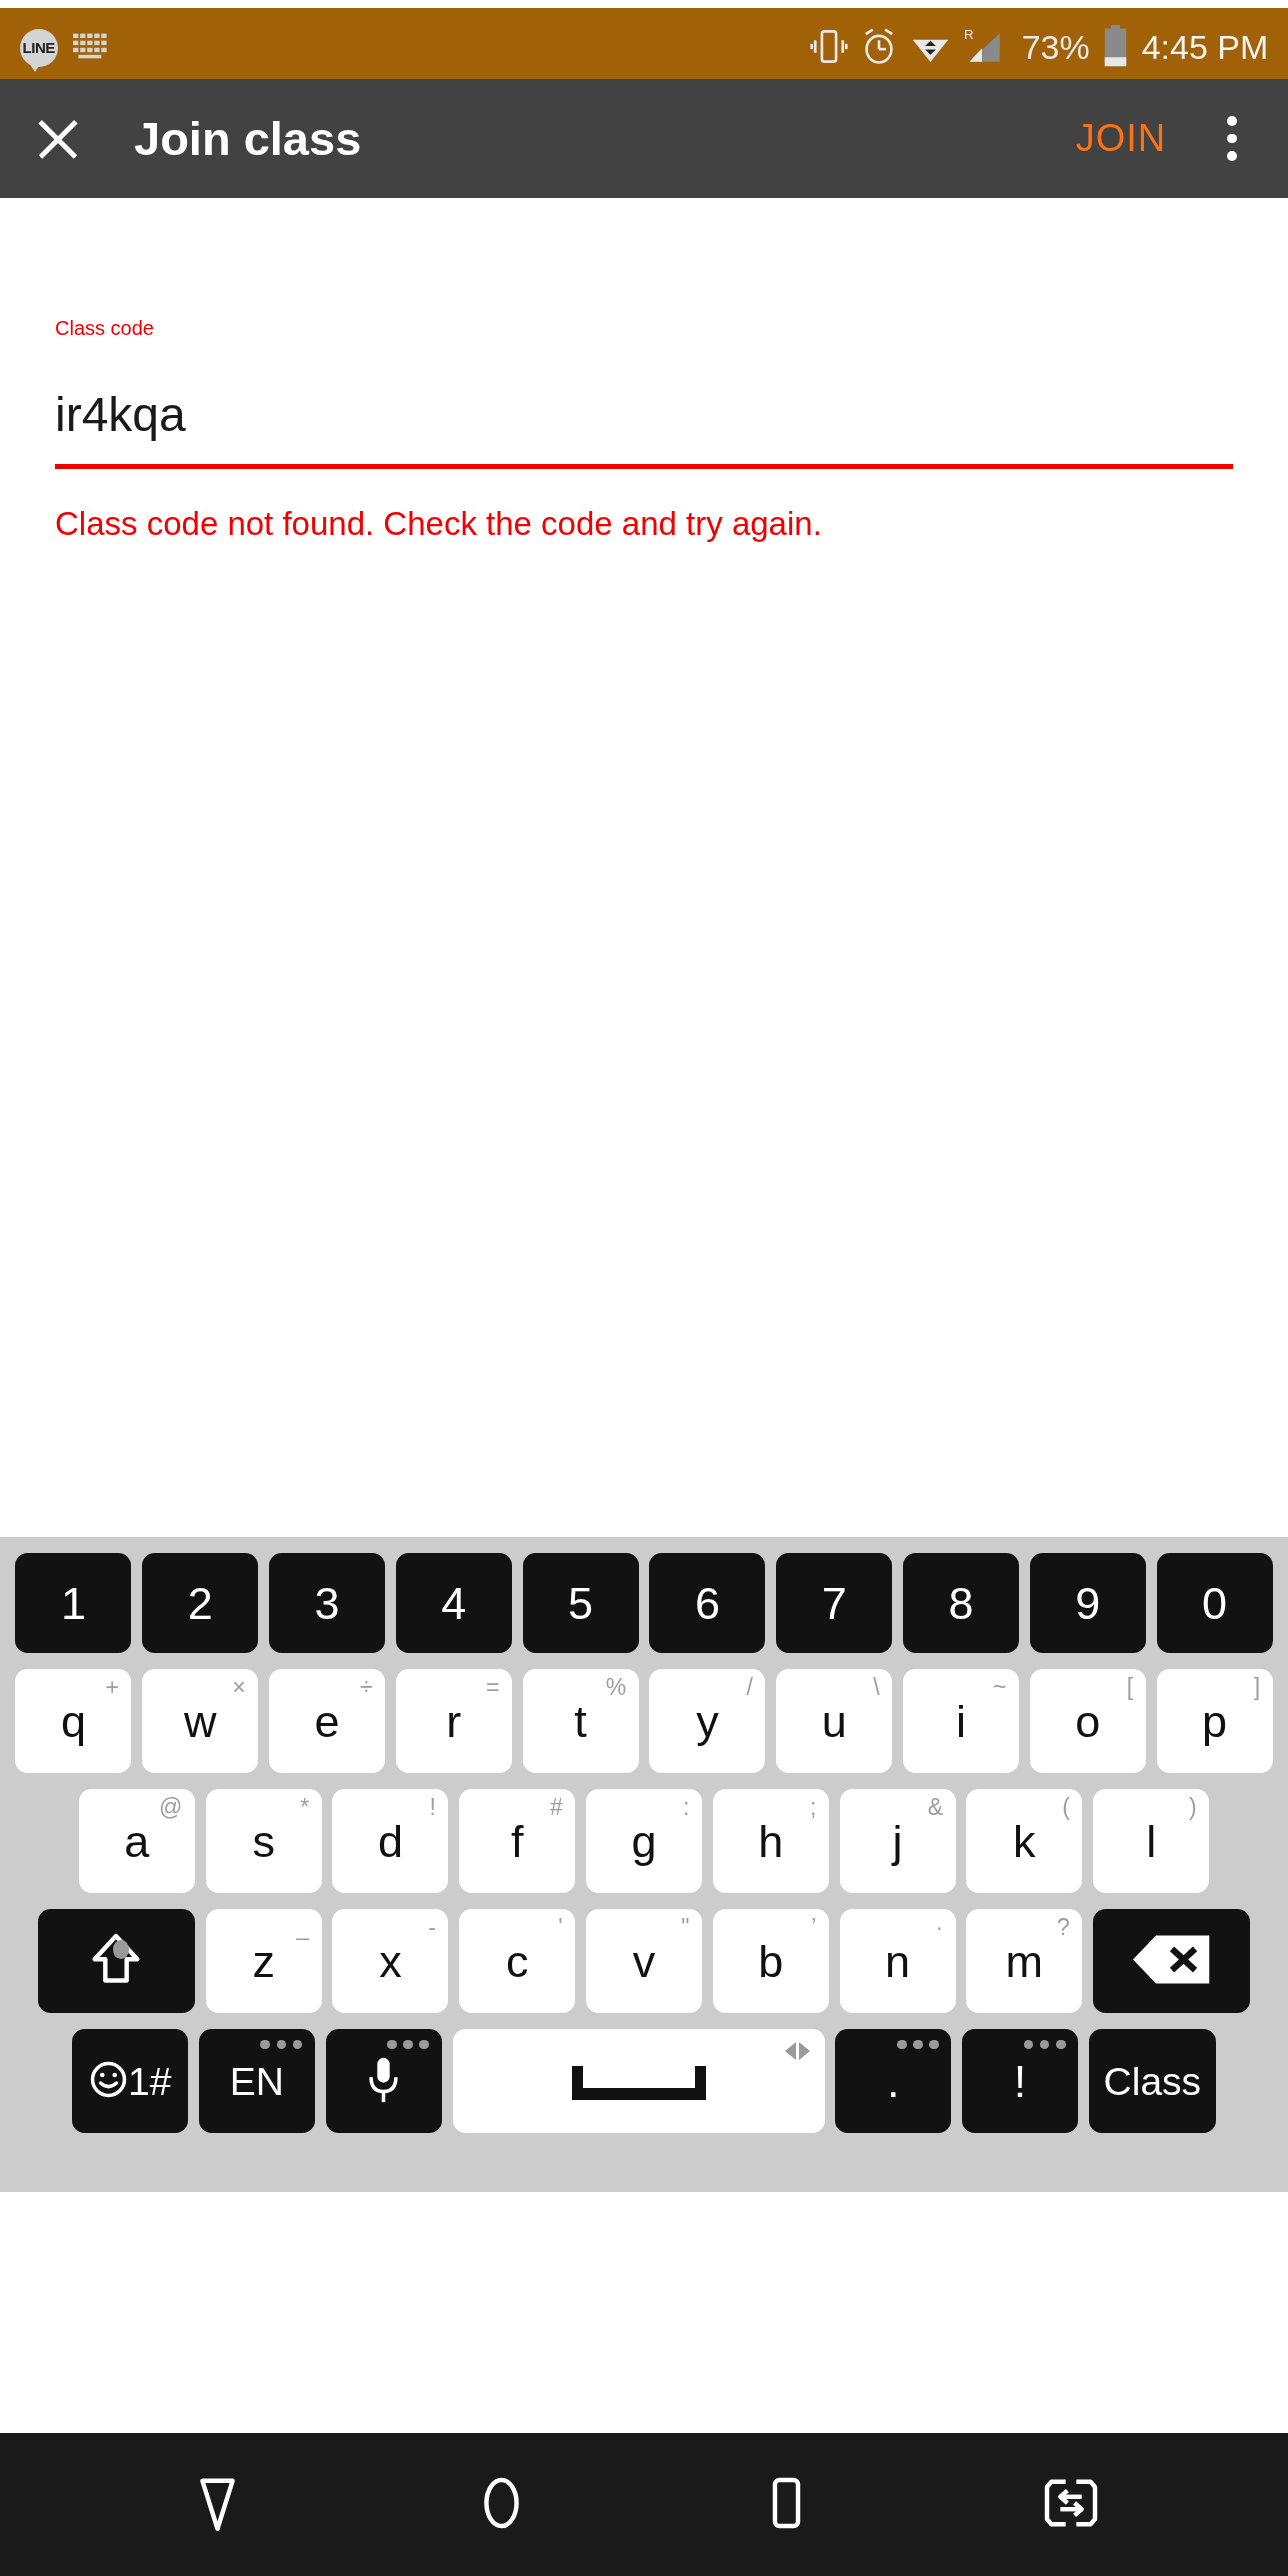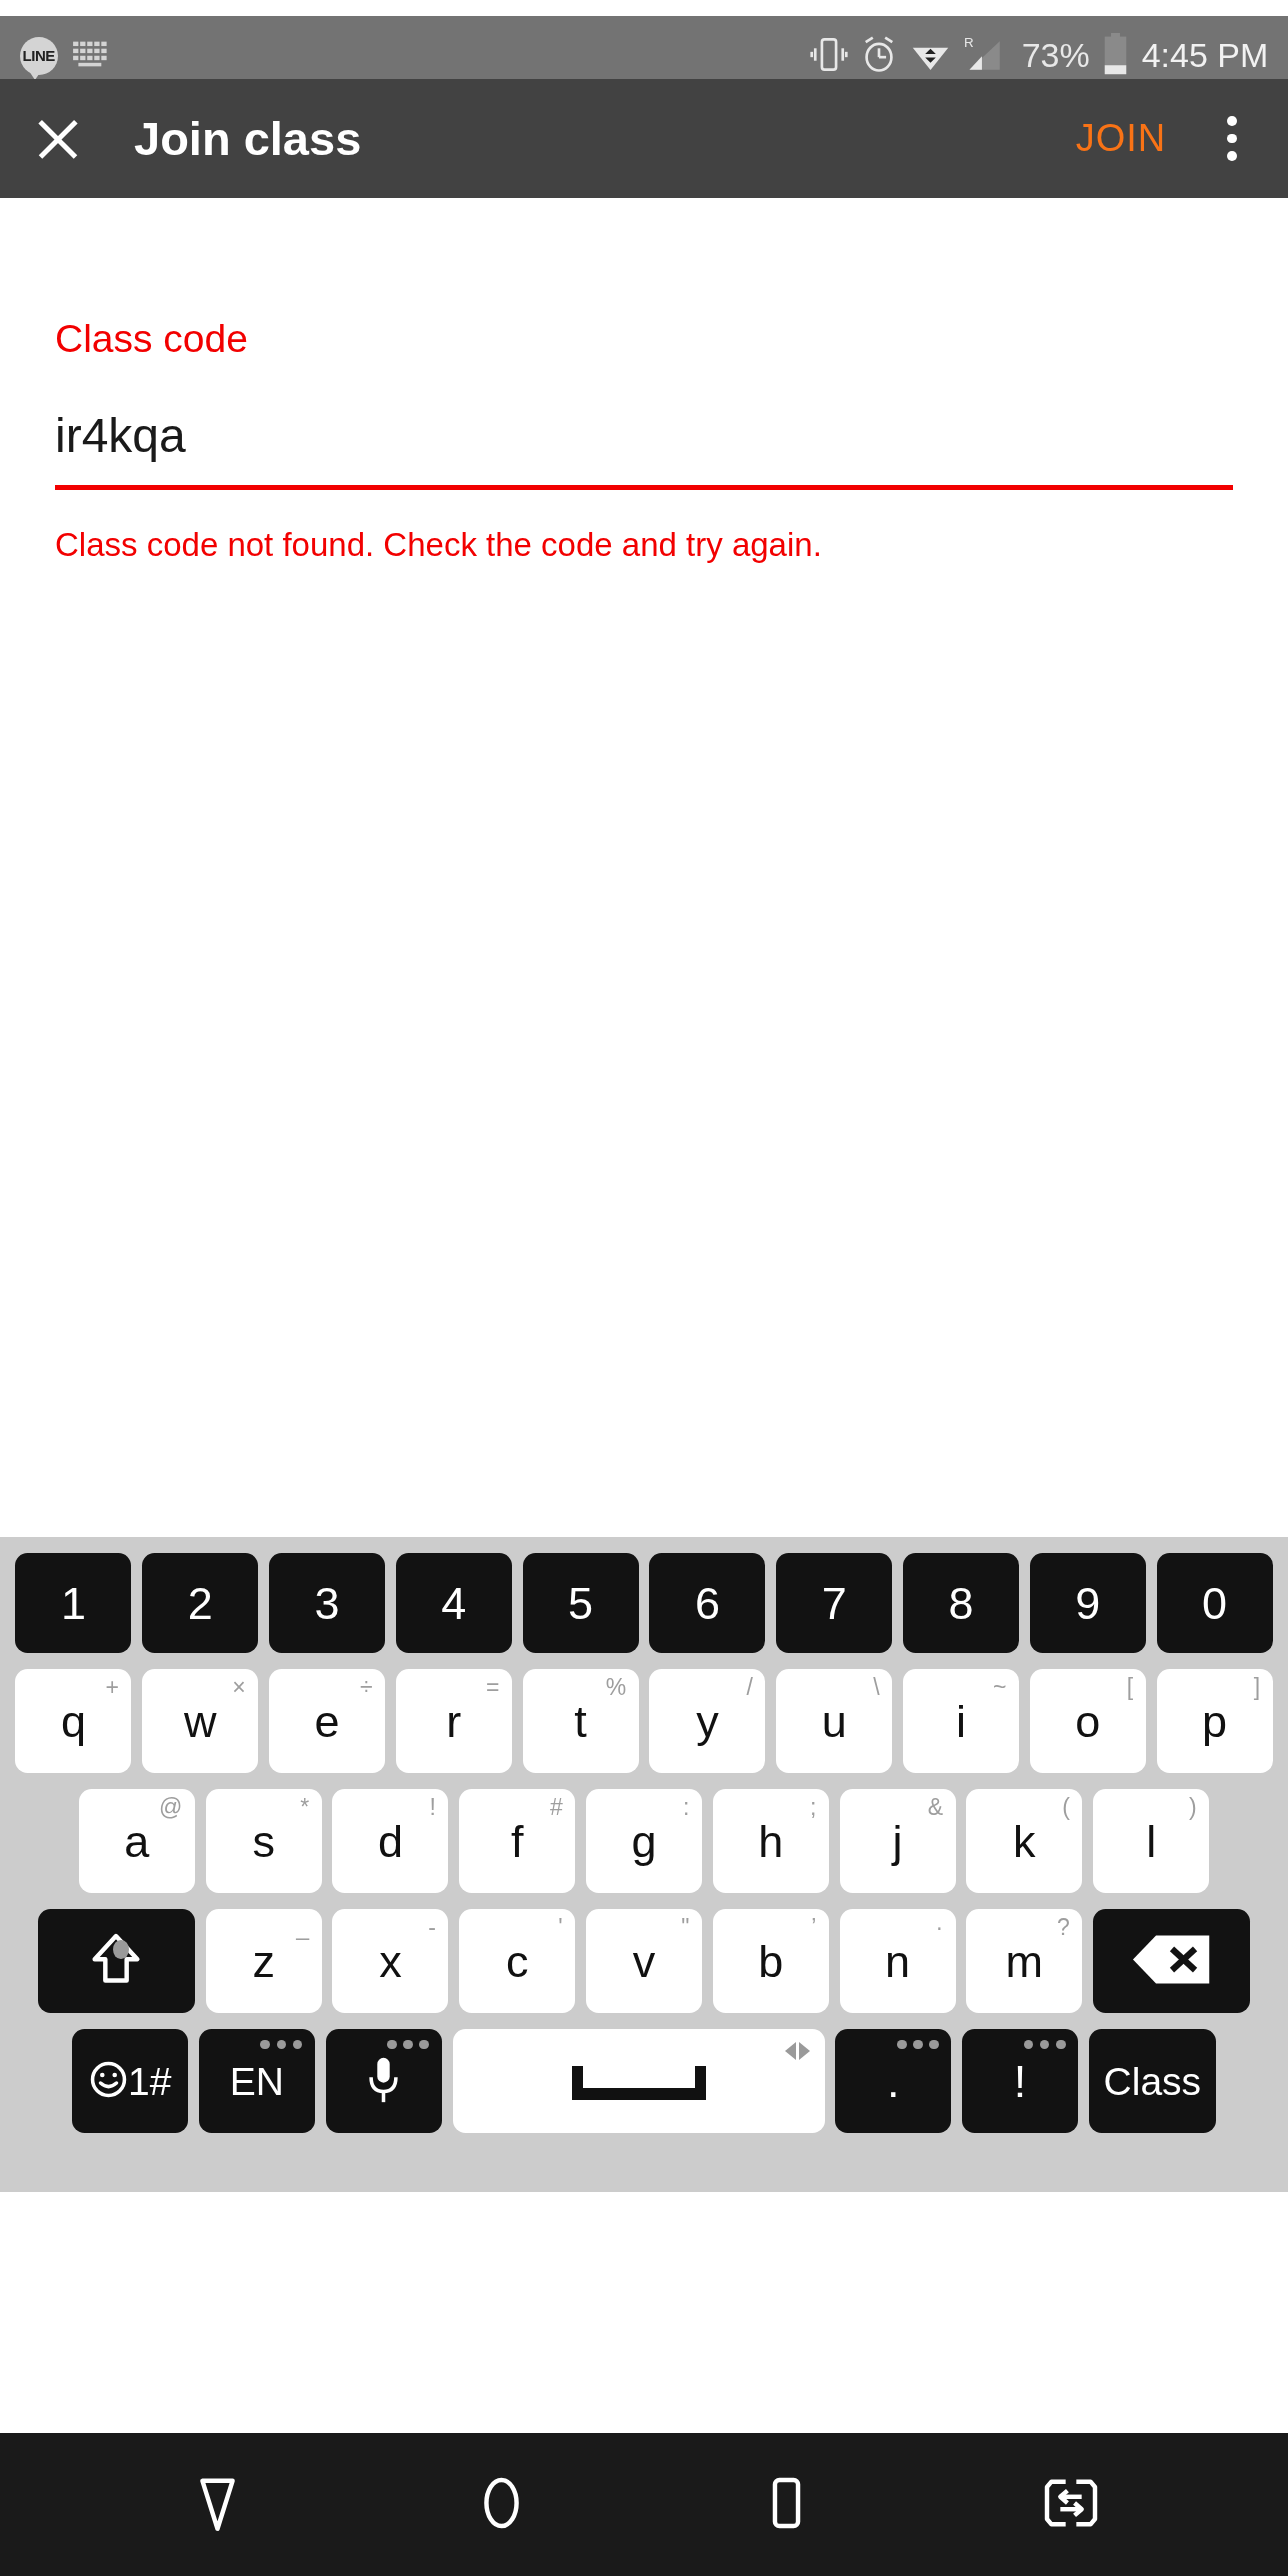--- a/index.html
+++ b/index.html
@@ -7,22 +7,22 @@
   html, body {
     width: 1288px; height: 2576px;
     background: #ffffff;
     font-family: "Liberation Sans", sans-serif;
     overflow: hidden;
   }
   #screen { position: relative; width: 1288px; height: 2576px; background:#fff; }
 
   
   .statusbar {
-    position: absolute; top: 16px; left: 0; width: 1288px; height: 79px;
-    background: #737373; display: flex; align-items: center;
+    position: absolute; top: 8px; left: 0; width: 1288px; height: 79px;
+    background: #a16207; display: flex; align-items: center;
     padding: 0 19.7px;
   }
   .sb-left { display: flex; align-items: center; gap: 14.3px; }
   .sb-right { margin-left: auto; display: flex; align-items: center; gap: 12.5px; }
   .line-badge {
     width: 38px; height: 38px; border-radius: 50%;
     background: #d4d4d4; color: #212121;
     font-size: 15px; font-weight: bold;
     display: flex; align-items: center; justify-content: center;
     position: relative; letter-spacing: -0.4px;
@@ -64,21 +64,21 @@
 
   
   .content { position: absolute; top: 236px; left: 0; width: 1288px; padding: 0 55px; }
   .instruction {
     margin-top: 150px;
     font-size: 45px; color: #1a1a1a; line-height: 1.32;
     max-width: 1190px;
   }
   .field-label {
     margin-top: 81px;
-    font-size: 39px; color: #f20000;
+    font-size: 20px; color: #f20000;
   }
   .field-value {
     margin-top: 47px;
     font-size: 48px; color: #1a1a1a; min-height: 57px;
   }
   .field-underline {
     margin-top: 19.7px; height: 5.4px; background: #f20000; width: 1178px;
   }
   .field-error {
     margin-top: 36px; font-size: 33px; color: #f20000;

